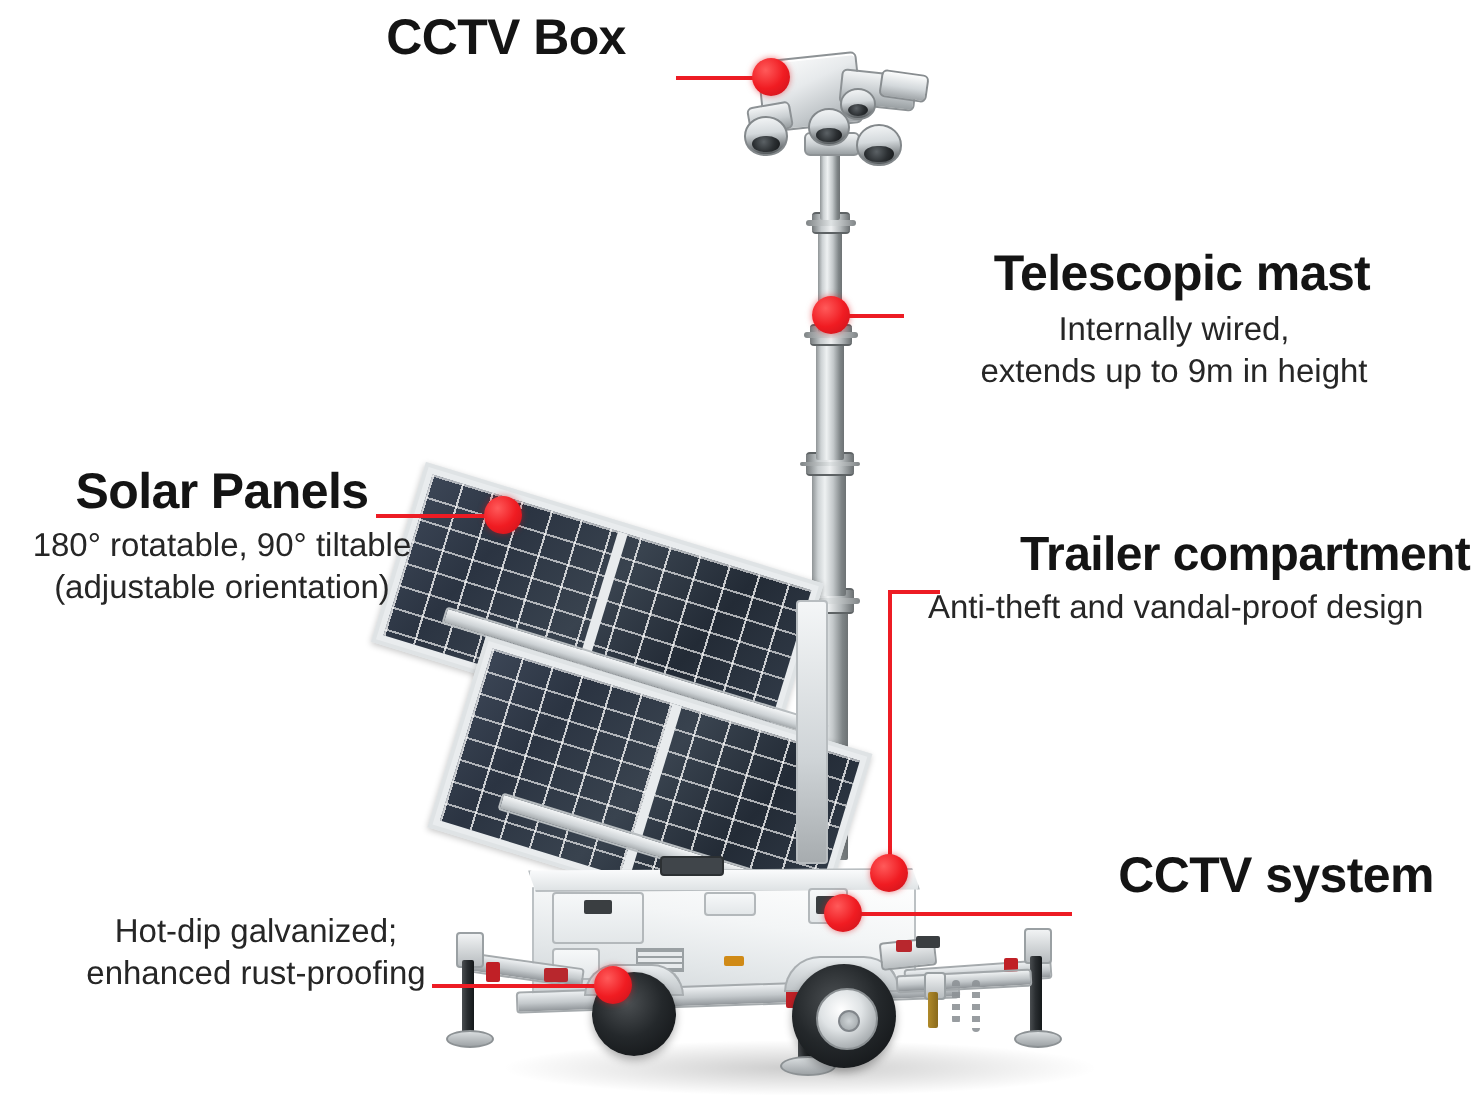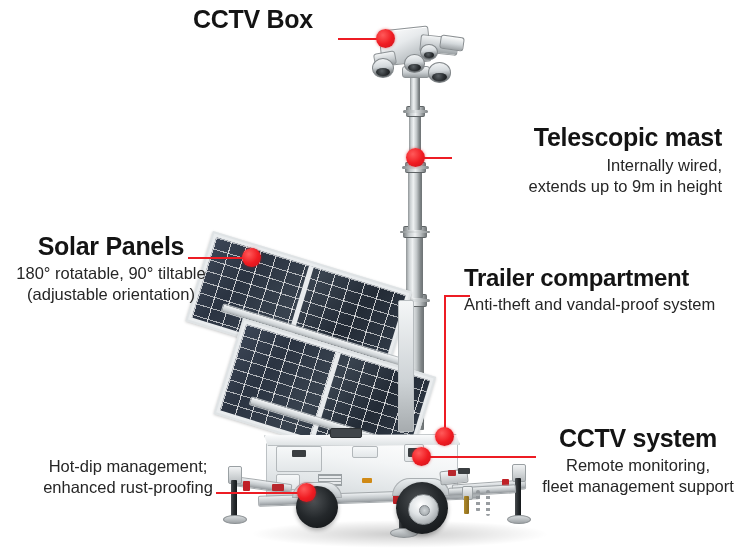--- a/index.html
+++ b/index.html
@@ -26,29 +26,29 @@
   .callout .desc{
     color:#262626;
     line-height:1.28;
     white-space:pre-line;
   }
   .c-cctv{left:108px;top:6px;width:290px;text-align:center;}
   .c-cctv .title{font-size:25px;}
   .c-cctv .desc{font-size:16.5px;margin-top:5px;}
 
   .c-mast{left:452px;top:124px;width:270px;text-align:center;}
-  .c-mast .title{font-size:25px;text-align:right;padding-left:8px;}
-  .c-mast .desc{font-size:16.5px;margin-top:5px;text-align:right;}
+  .c-mast .title{font-size:25px;text-align:center;padding-left:8px;}
+  .c-mast .desc{font-size:16.5px;margin-top:5px;}
 
   .c-solar{left:-4px;top:233px;width:230px;text-align:center;}
   .c-solar .title{font-size:25px;}
   .c-solar .desc{font-size:16.5px;margin-top:4px;}
 
   .c-compart{left:464px;top:265px;width:276px;text-align:left;}
-  .c-compart .title{font-size:24px;}
+  .c-compart .title{font-size:24px;margin-left:46px;}
   .c-compart .desc{font-size:16.5px;margin-top:4px;}
 
   .c-mppt{left:536px;top:425px;width:204px;text-align:center;}
   .c-mppt .title{font-size:25px;}
   .c-mppt .desc{font-size:16.5px;margin-top:4px;}
 
   .c-chassis{left:24px;top:452px;width:208px;text-align:center;}
   .c-chassis .title{font-size:25px;}
   .c-chassis .desc{font-size:16.5px;margin-top:4px;}
 
@@ -359,27 +359,25 @@
   </div>
 
   <div class="callout c-solar">
     <div class="title">Solar Panels</div>
     <div class="desc">180° rotatable, 90° tiltable
 (adjustable orientation)</div>
   </div>
 
   <div class="callout c-compart">
     <div class="title">Trailer compartment</div>
-    <div class="desc">Anti-theft and vandal-proof system</div>
+    <div class="desc">Anti-theft and vandal-proof design</div>
   </div>
 
   <div class="callout c-mppt">
     <div class="title">CCTV system</div>
-    <div class="desc">Remote monitoring,
-fleet management support</div>
   </div>
 
   <div class="callout c-chassis">
-    <div class="desc">Hot-dip management;
+    <div class="desc">Hot-dip galvanized;
 enhanced rust-proofing</div>
   </div>
 
 </div>
 
 </body></html>

